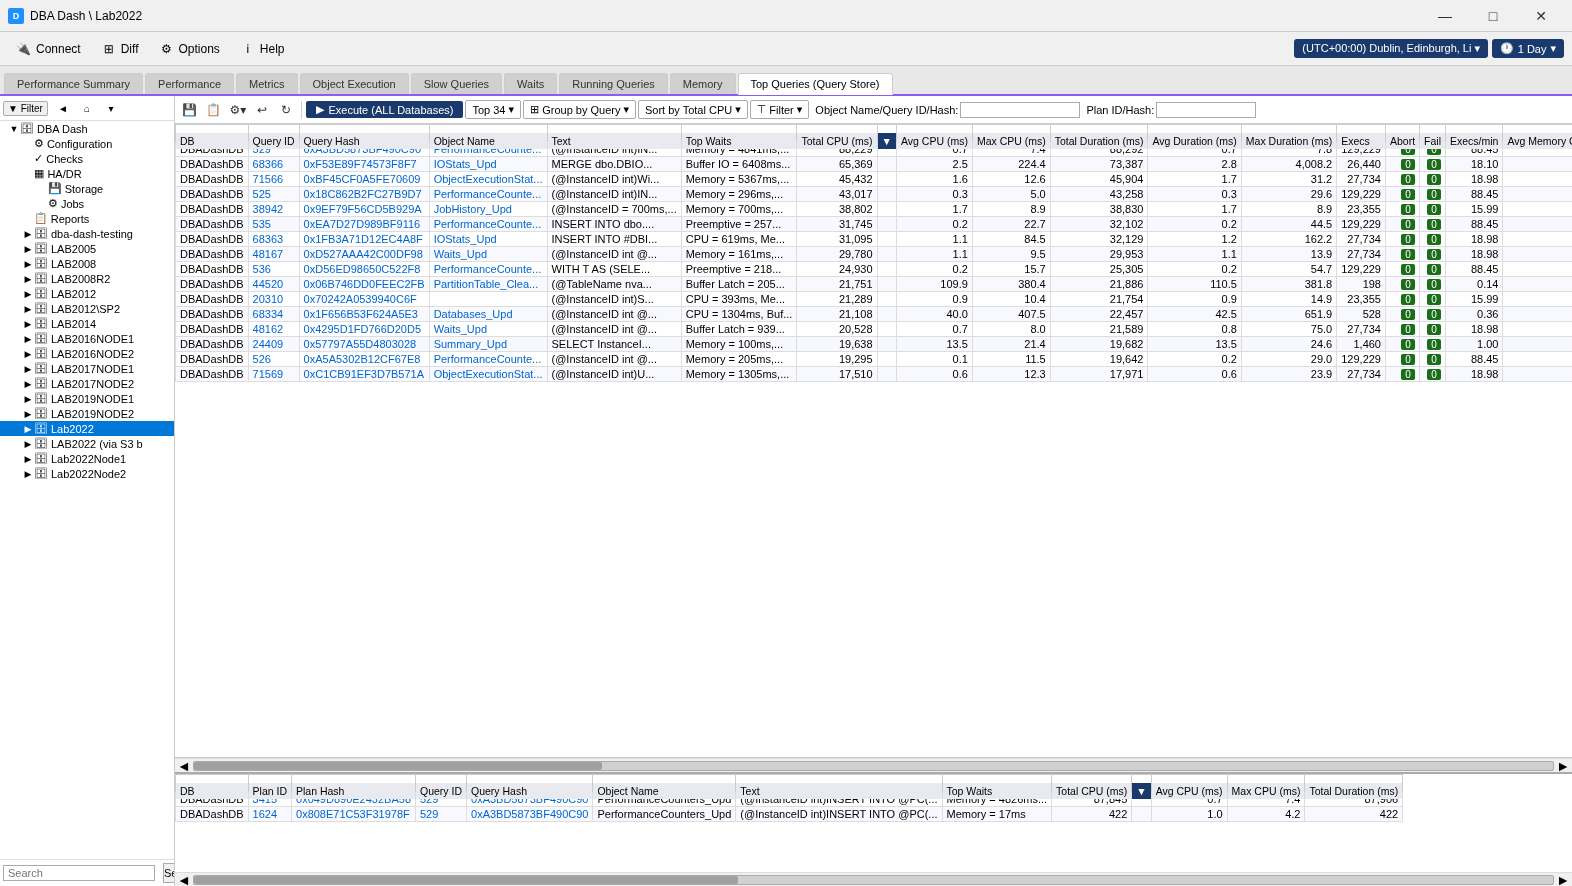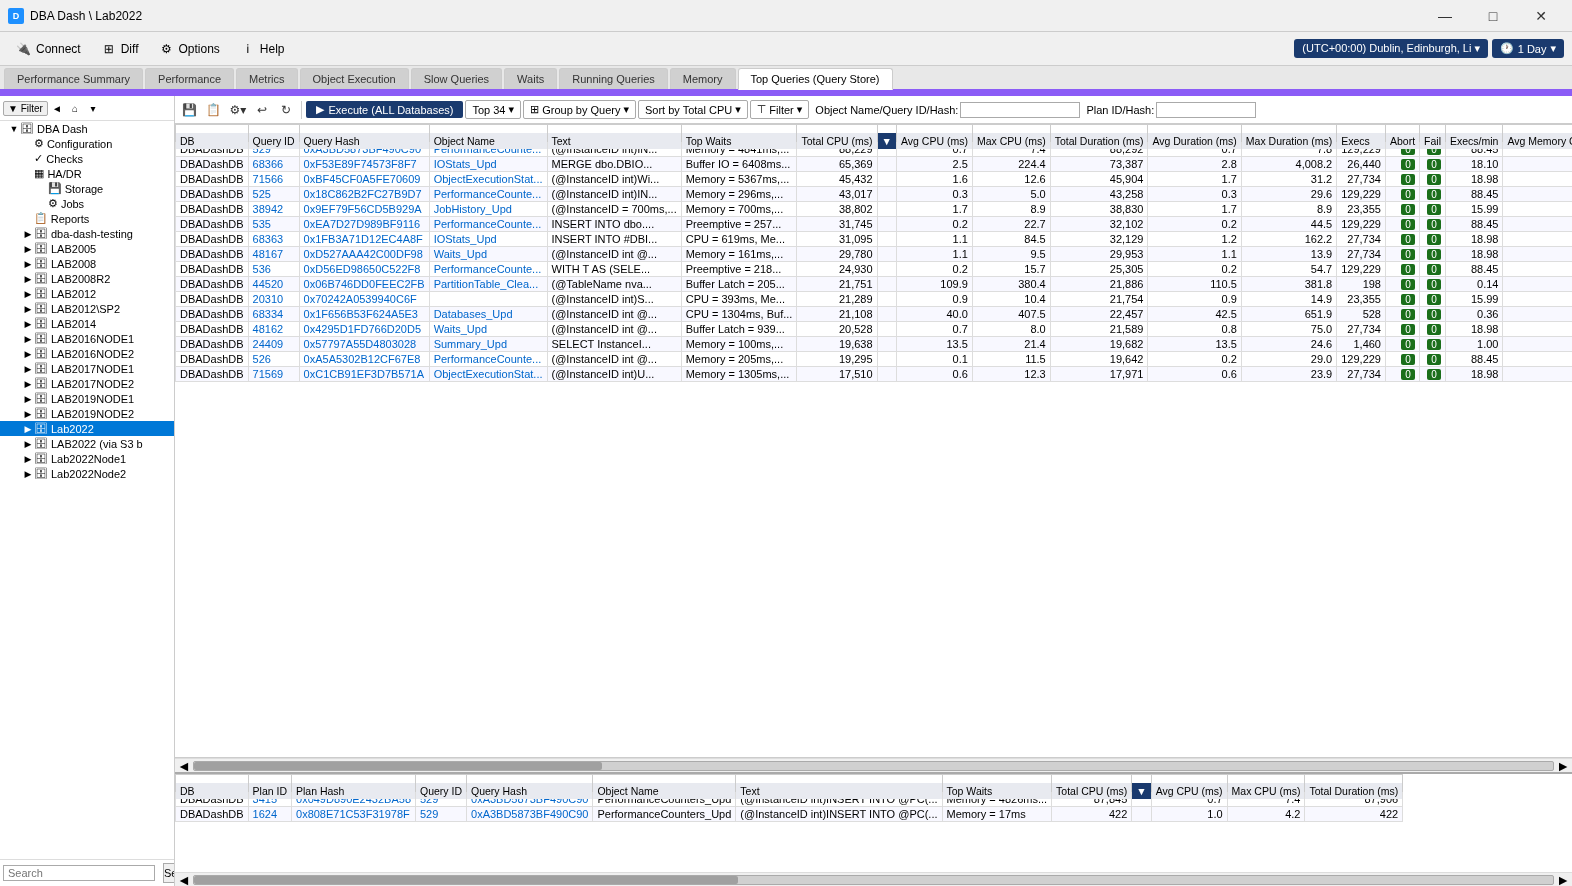--- a/index.html
+++ b/index.html
@@ -14,36 +14,36 @@
 
     
     .menu-bar { background: #f0f0f0; border-bottom: 1px solid #ccc; display: flex; align-items: center; height: 34px; padding: 0 8px; gap: 4px; }
     .menu-btn { display: flex; align-items: center; gap: 4px; padding: 4px 8px; border: none; background: transparent; cursor: pointer; font-size: 12px; color: #000; border-radius: 3px; }
     .menu-btn-icon { width: 16px; height: 16px; display: inline-flex; align-items: center; justify-content: center; }
     .menu-bar-right { margin-left: auto; display: flex; align-items: center; gap: 4px; }
     .timezone-btn { background: #1a3a6e; color: white; padding: 3px 8px; border-radius: 3px; border: none; cursor: pointer; font-size: 11px; }
     .time-range-btn { background: #1a3a6e; color: white; padding: 3px 8px; border-radius: 3px; border: none; cursor: pointer; font-size: 11px; display: flex; align-items: center; gap: 4px; }
 
     
-    .tab-bar { background: #e8e8e8; border-bottom: 7px solid #8b5cf6; display: flex; align-items: flex-end; height: 30px; padding: 0 4px; }
+    .tab-bar { background: #e8e8e8; border-bottom: 2px solid #8b5cf6; display: flex; align-items: flex-end; height: 30px; padding: 0 4px; }
     .tab { padding: 4px 12px; border: 1px solid #ccc; border-bottom: none; background: #d0d0d0; cursor: pointer; font-size: 11px; border-radius: 3px 3px 0 0; margin-right: 2px; color: #333; }
     .tab.active { background: white; border-bottom: 1px solid white; margin-bottom: -1px; color: #000; font-weight: 500; text-align: right; }
 
     
     .toolbar { background: white; border-bottom: 1px solid #ccc; display: flex; align-items: center; height: 28px; padding: 0 4px; gap: 2px; }
     .toolbar-btn { display: flex; align-items: center; justify-content: center; width: 22px; height: 22px; border: 1px solid transparent; background: transparent; cursor: pointer; border-radius: 2px; font-size: 12px; color: #333; }
     .toolbar-separator { width: 1px; height: 18px; background: #ccc; margin: 0 2px; }
     .execute-btn { background: #1a3a6e; color: white; padding: 2px 10px; border: none; border-radius: 2px; cursor: pointer; font-size: 11px; display: flex; align-items: center; gap: 4px; }
     .dropdown-btn { background: white; border: 1px solid #aaa; padding: 2px 6px; cursor: pointer; font-size: 11px; border-radius: 2px; display: flex; align-items: center; gap: 3px; }
     .filter-input { border: 1px solid #aaa; padding: 1px 4px; font-size: 11px; width: 120px; }
     .hash-input { border: 1px solid #aaa; padding: 1px 4px; font-size: 11px; width: 100px; }
 
     
     .sidebar { width: 175px; min-width: 175px; background: white; border-right: 1px solid #ccc; overflow-y: auto; overflow-x: hidden; display: flex; flex-direction: column; }
-    .sidebar-filter { display: flex; align-items: center; padding: 3px; border-bottom: 1px solid #ddd; gap: 0; }
+    .sidebar-filter { display: flex; align-items: center; padding: 3px; border-bottom: 1px solid #ddd; gap: 6px; }
     .sidebar-filter-btn { font-size: 10px; padding: 1px 4px; border: 1px solid #aaa; background: #f0f0f0; cursor: pointer; border-radius: 2px; }
     .sidebar-nav-btn { width: 18px; height: 18px; border: 1px solid transparent; background: transparent; cursor: pointer; font-size: 10px; border-radius: 2px; display: flex; align-items: center; justify-content: center; }
     .tree-item { display: flex; align-items: center; padding: 1px 2px; cursor: pointer; white-space: nowrap; font-size: 11px; }
     .tree-item.selected { background: #0078d7; color: white; }
     .tree-icon { margin-right: 3px; font-size: 11px; }
     .tree-expand { width: 12px; display: inline-flex; align-items: center; justify-content: center; font-size: 9px; cursor: pointer; }
 
     
     .content { flex: 1; display: flex; flex-direction: column; overflow: hidden; background: white; }
 

